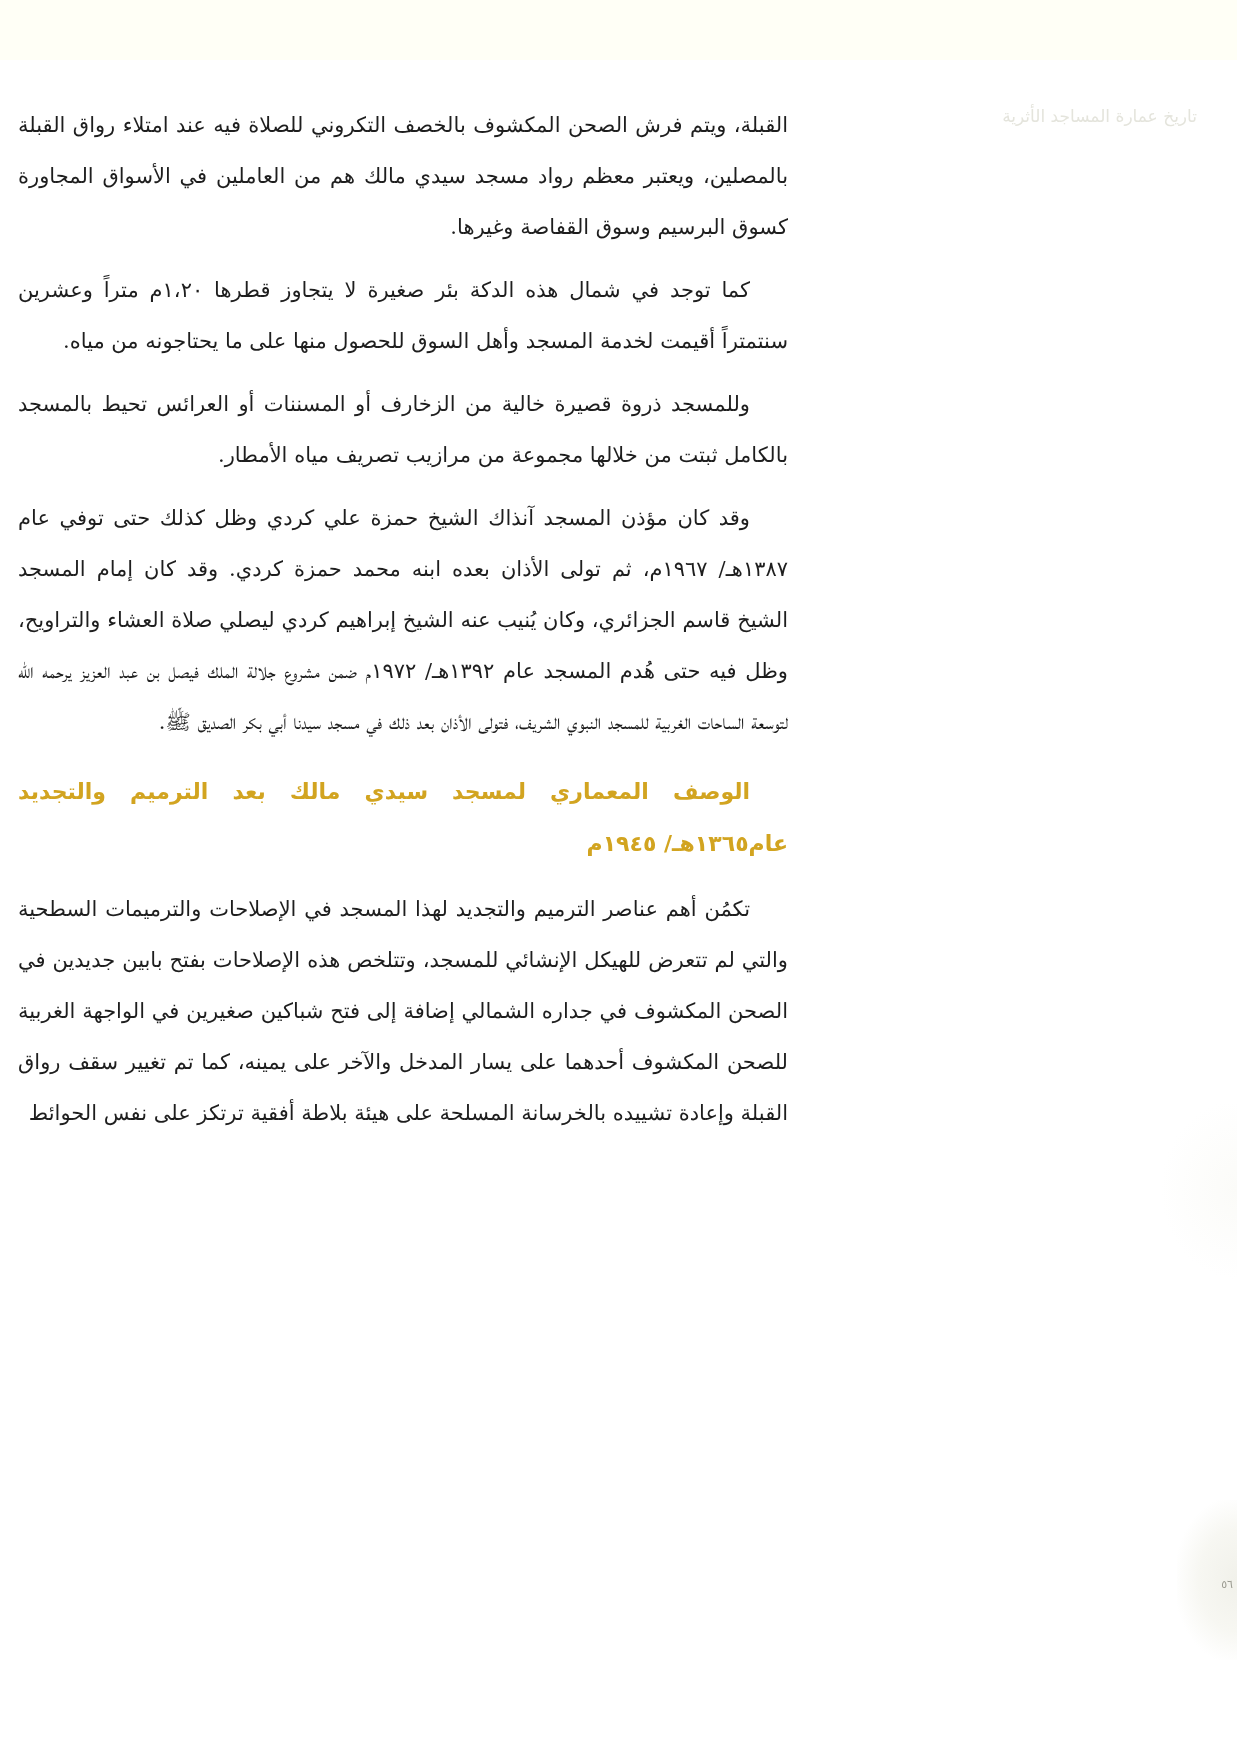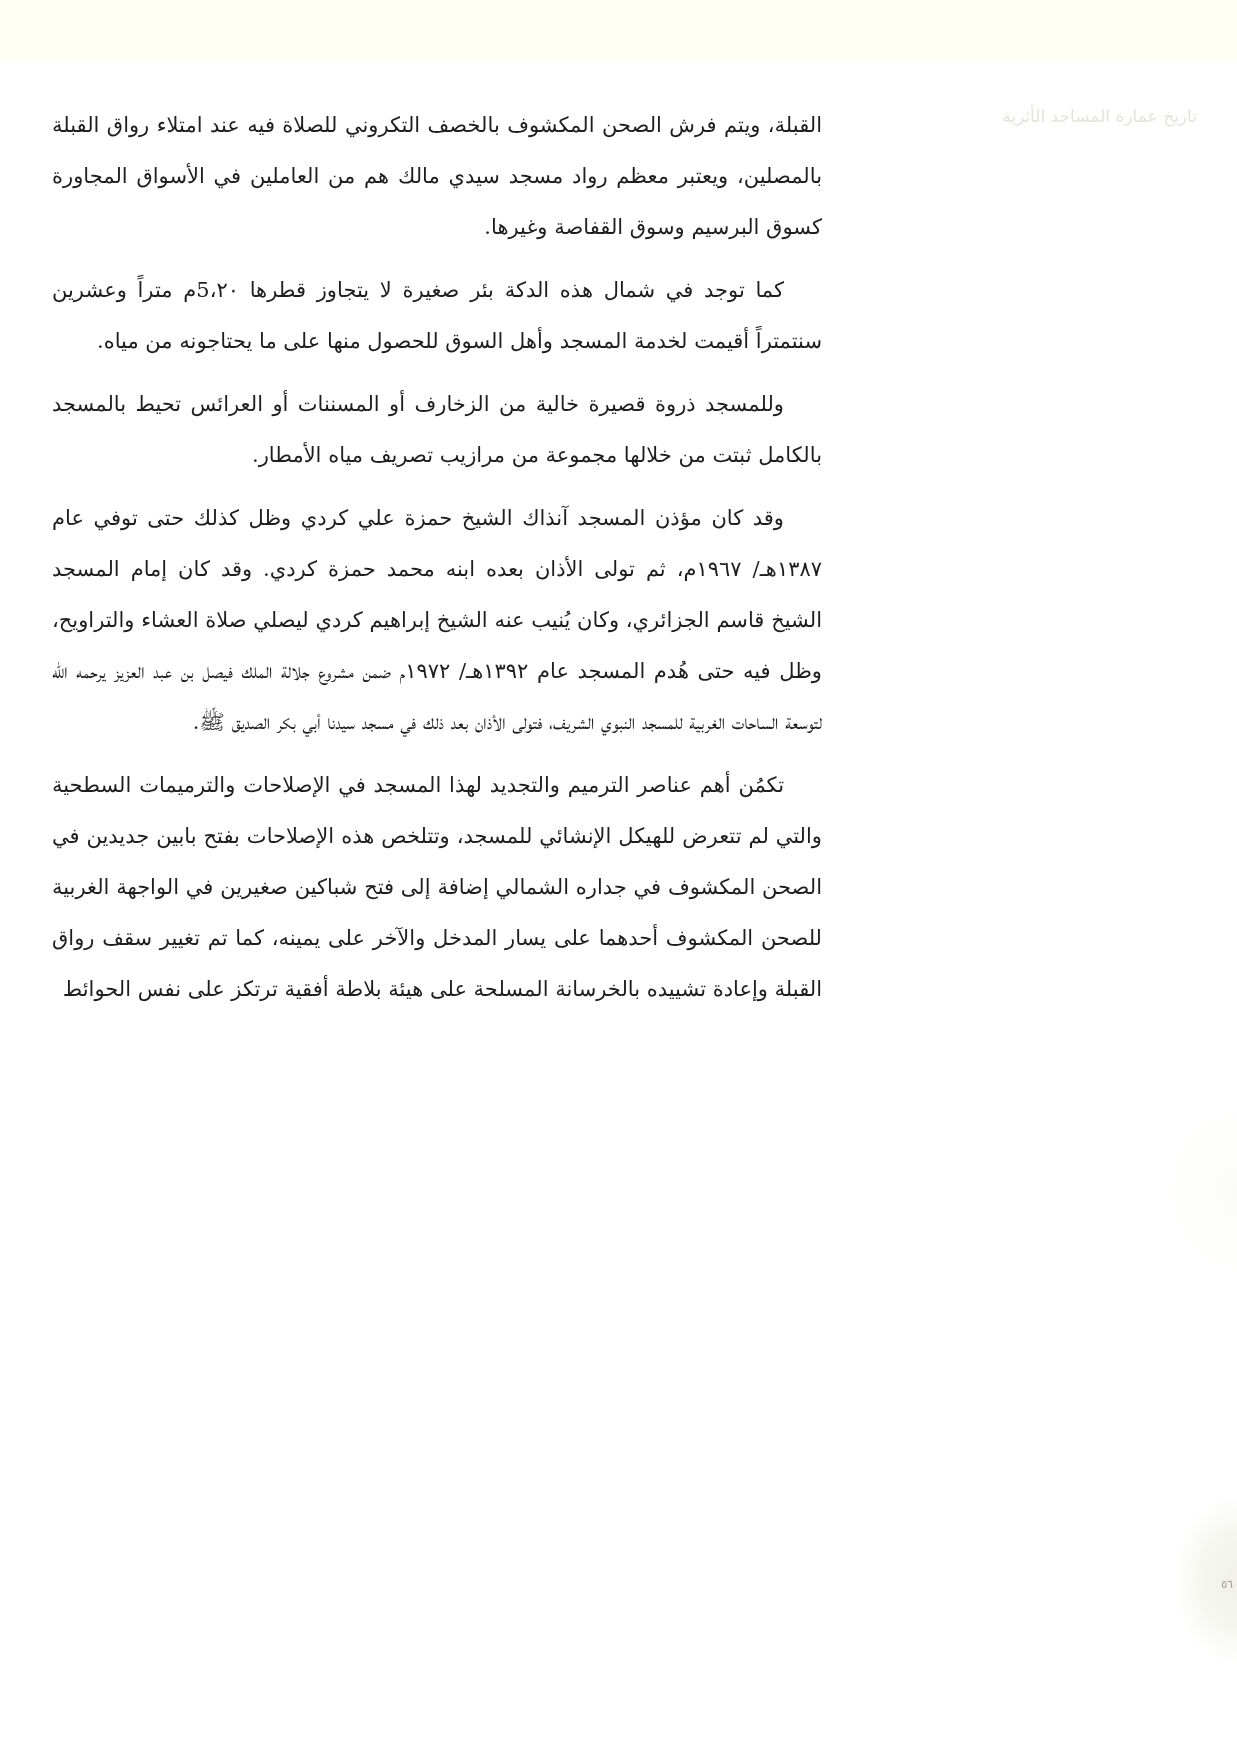--- a/index.html
+++ b/index.html
@@ -38,21 +38,20 @@
     left: 18px;
     top: 100px;
     width: 770px;
     direction: rtl;
     text-align: justify;
     text-align-last: right;
     font-family: "DejaVu Serif", serif;
     font-size: 21px;
     line-height: 51px;
     color: #1e1e1e;
-    margin-left: 34px;
   }
   .para {
     margin: 0 0 12px 0;
   }
   .para.indent {
     text-indent: 38px;
   }
   .section-heading {
     margin: 18px 0 14px 0;
     color: #d2a420;
@@ -90,23 +89,24 @@
 </style>
 </head>
 <body>
 
 <div class="top-band"></div>
 
 <div class="running-header">تاريخ عمارة المساجد الأثرية</div>
 
 <div class="text-column">
   <p class="para">القبلة، ويتم فرش الصحن المكشوف بالخصف التكروني للصلاة فيه عند امتلاء رواق القبلة بالمصلين، ويعتبر معظم رواد مسجد سيدي مالك هم من العاملين في الأسواق المجاورة كسوق البرسيم وسوق القفاصة وغيرها.</p>
-  <p class="para indent">كما توجد في شمال هذه الدكة بئر صغيرة لا يتجاوز قطرها 5،٢٠م متراً وعشرين سنتمتراً أقيمت لخدمة المسجد وأهل السوق للحصول منها على ما يحتاجونه من مياه.</p>
+  <p class="para indent">كما توجد في شمال هذه الدكة بئر صغيرة لا يتجاوز قطرها ١،٢٠م متراً وعشرين سنتمتراً أقيمت لخدمة المسجد وأهل السوق للحصول منها على ما يحتاجونه من مياه.</p>
   <p class="para indent">وللمسجد ذروة قصيرة خالية من الزخارف أو المسننات أو العرائس تحيط بالمسجد بالكامل ثبتت من خلالها مجموعة من مرازيب تصريف مياه الأمطار.</p>
   <p class="para indent">وقد كان مؤذن المسجد آنذاك الشيخ حمزة علي كردي وظل كذلك حتى توفي عام ١٣٨٧هـ/ ١٩٦٧م، ثم تولى الأذان بعده ابنه محمد حمزة كردي. وقد كان إمام المسجد الشيخ قاسم الجزائري، وكان يُنيب عنه الشيخ إبراهيم كردي ليصلي صلاة العشاء والتراويح، وظل فيه حتى هُدم المسجد عام ١٣٩٢هـ/ ١٩٧٢م ضمن مشروع جلالة الملك فيصل بن عبد العزيز يرحمه الله لتوسعة الساحات الغربية للمسجد النبوي الشريف، فتولى الأذان بعد ذلك في مسجد سيدنا أبي بكر الصديق ﷺ.</p>
 
+  <h2 class="section-heading">الوصف المعماري لمسجد سيدي مالك بعد الترميم والتجديد عام١٣٦٥هـ/ ١٩٤٥م</h2>
 
   <p class="para indent">تكمُن أهم عناصر الترميم والتجديد لهذا المسجد في الإصلاحات والترميمات السطحية والتي لم تتعرض للهيكل الإنشائي للمسجد، وتتلخص هذه الإصلاحات بفتح بابين جديدين في الصحن المكشوف في جداره الشمالي إضافة إلى فتح شباكين صغيرين في الواجهة الغربية للصحن المكشوف أحدهما على يسار المدخل والآخر على يمينه، كما تم تغيير سقف رواق القبلة وإعادة تشييده بالخرسانة المسلحة على هيئة بلاطة أفقية ترتكز على نفس الحوائط</p>
 </div>
 
 <div class="faint-ornament"></div>
 <div class="margin-ornament"></div>
 <div class="page-number">٥٦</div>
 
 </body></html>

